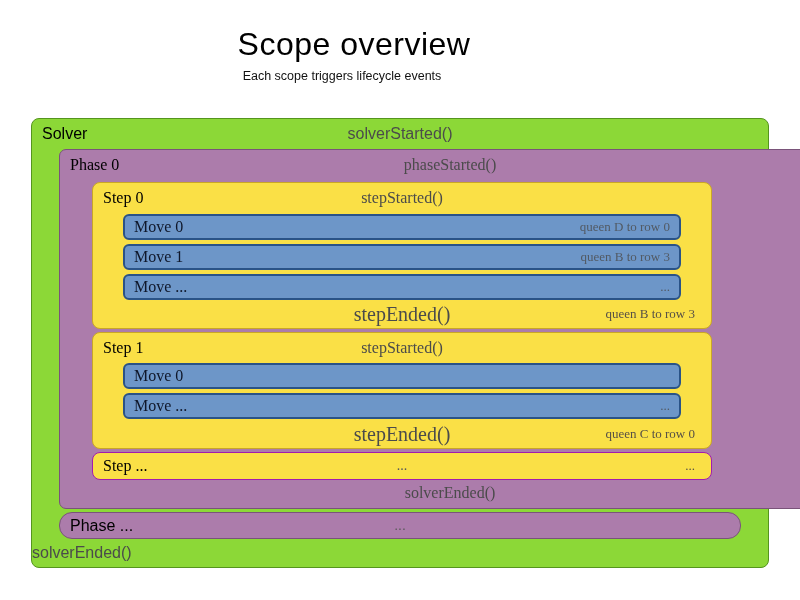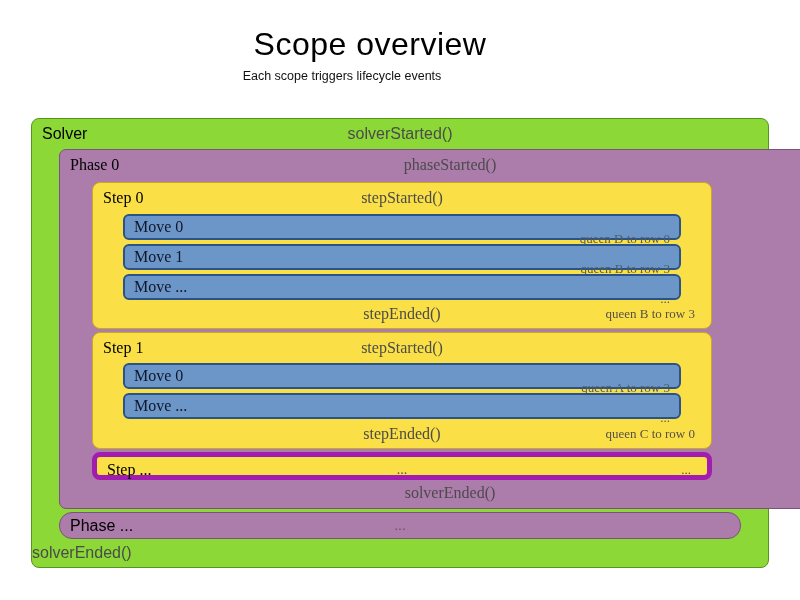--- a/index.html
+++ b/index.html
@@ -2,21 +2,21 @@
 <html><head>
 <meta charset="utf-8">
 <style>
   html,body { margin:0; padding:0; background:#ffffff; }
   .stage {
     position:relative; width:800px; height:600px; background:#ffffff;
     font-family:"Liberation Sans", sans-serif; overflow:hidden;
   }
   .title {
     position:absolute; top:26px; left:0; width:708px; text-align:center;
-    font-size:32px; color:#000000; letter-spacing:0.5px;padding-left:16px;
+    font-size:32px; color:#000000; letter-spacing:0.5px;
   }
   .subtitle {
     position:absolute; top:69px; left:0; width:684px; text-align:center;
     font-size:12.5px; color:#111111;
   }
 
   .box { box-sizing:border-box; position:absolute; }
 
   .solver {
     left:31px; top:118px; width:738px; height:450px;
@@ -27,21 +27,21 @@
     background:#AC7CAB; border:1px solid #7A537A; border-radius:7px;font-family:Liberation Serif, serif;
   }
   .step {
     left:32px; width:620px;
     background:#FAE046; border:1px solid #C9A727; border-radius:8px;
   }
   .step0 { top:32px;  height:147px; }
   .step1 { top:182px; height:117px; }
   .step-more {
     left:32px; top:302px; width:620px; height:28px;
-    background:#FAE046; border:5px solid #a21caf; border-radius:8px;
+    background:#FAE046; border:1px solid #a21caf; border-radius:8px;
   }
   .phase-more {
     left:27px; top:393px; width:682px; height:27px;
     background:#AC7CAB; border:1px solid #7A537A; border-radius:13px;
   }
 
   .hdr { position:relative; height:30px; line-height:30px; }
   .hdr .lbl {
     position:absolute; left:10px; top:0; font-size:16px; color:#000000; white-space:nowrap;
   }
@@ -50,28 +50,28 @@
     font-size:16px; color:#4B4B4B; white-space:nowrap;
   }
 
   .moves { position:absolute; left:30px; top:31px; width:558px; }
   .move {
     box-sizing:border-box; position:relative; height:26px; margin-bottom:4px;
     background:#6D96C8; border:2px solid #2A5387; border-radius:6px;
     line-height:22px;
   }
   .move .mlbl { position:absolute; left:9px; font-size:16px; color:#0f172a; white-space:nowrap; }
-  .move .mann { position:absolute; right:9px; font-size:13px; color:#525A64; white-space:nowrap;margin-top:12px; }
+  .move .mann { position:absolute; right:9px; font-size:13px; color:#525A64; white-space:nowrap; }
 
   .step-footer {
     position:absolute; left:0; right:0; bottom:3px; height:22px; line-height:22px;
   }
   .step-footer .evt {
     position:absolute; left:0; right:0; text-align:center;
-    font-size:16px; color:#4B4B4B; white-space:nowrap;
+    font-size:20px; color:#4B4B4B; white-space:nowrap;
   }
   .step-footer .ann {
     position:absolute; right:16px; font-size:13px; color:#575046; white-space:nowrap;
   }
 
   .bar { position:relative; height:100%; line-height:25px; }
   .bar .lbl { position:absolute; left:10px; font-size:16px; color:#000000; white-space:nowrap; }
   .bar .ctr { position:absolute; left:0; right:0; text-align:center; font-size:14px; color:#5A5A5A; }
   .bar .rgt { position:absolute; right:16px; font-size:13px; color:#575046; }
 
@@ -130,21 +130,20 @@
       </div>
 
       <div class="box step step1">
         <div class="hdr">
           <span class="lbl">Step 1</span>
           <span class="evt">stepStarted()</span>
         </div>
         <div class="moves" style="top:30px">
           <div class="move">
             <span class="mlbl">Move 0</span>
-            <span class="mann">queen A to row 3</span>
           </div>
           <div class="move">
             <span class="mlbl">Move ...</span>
             <span class="mann">...</span>
           </div>
         </div>
         <div class="step-footer">
           <span class="evt">stepEnded()</span>
           <span class="ann">queen C to row 0</span>
         </div>

